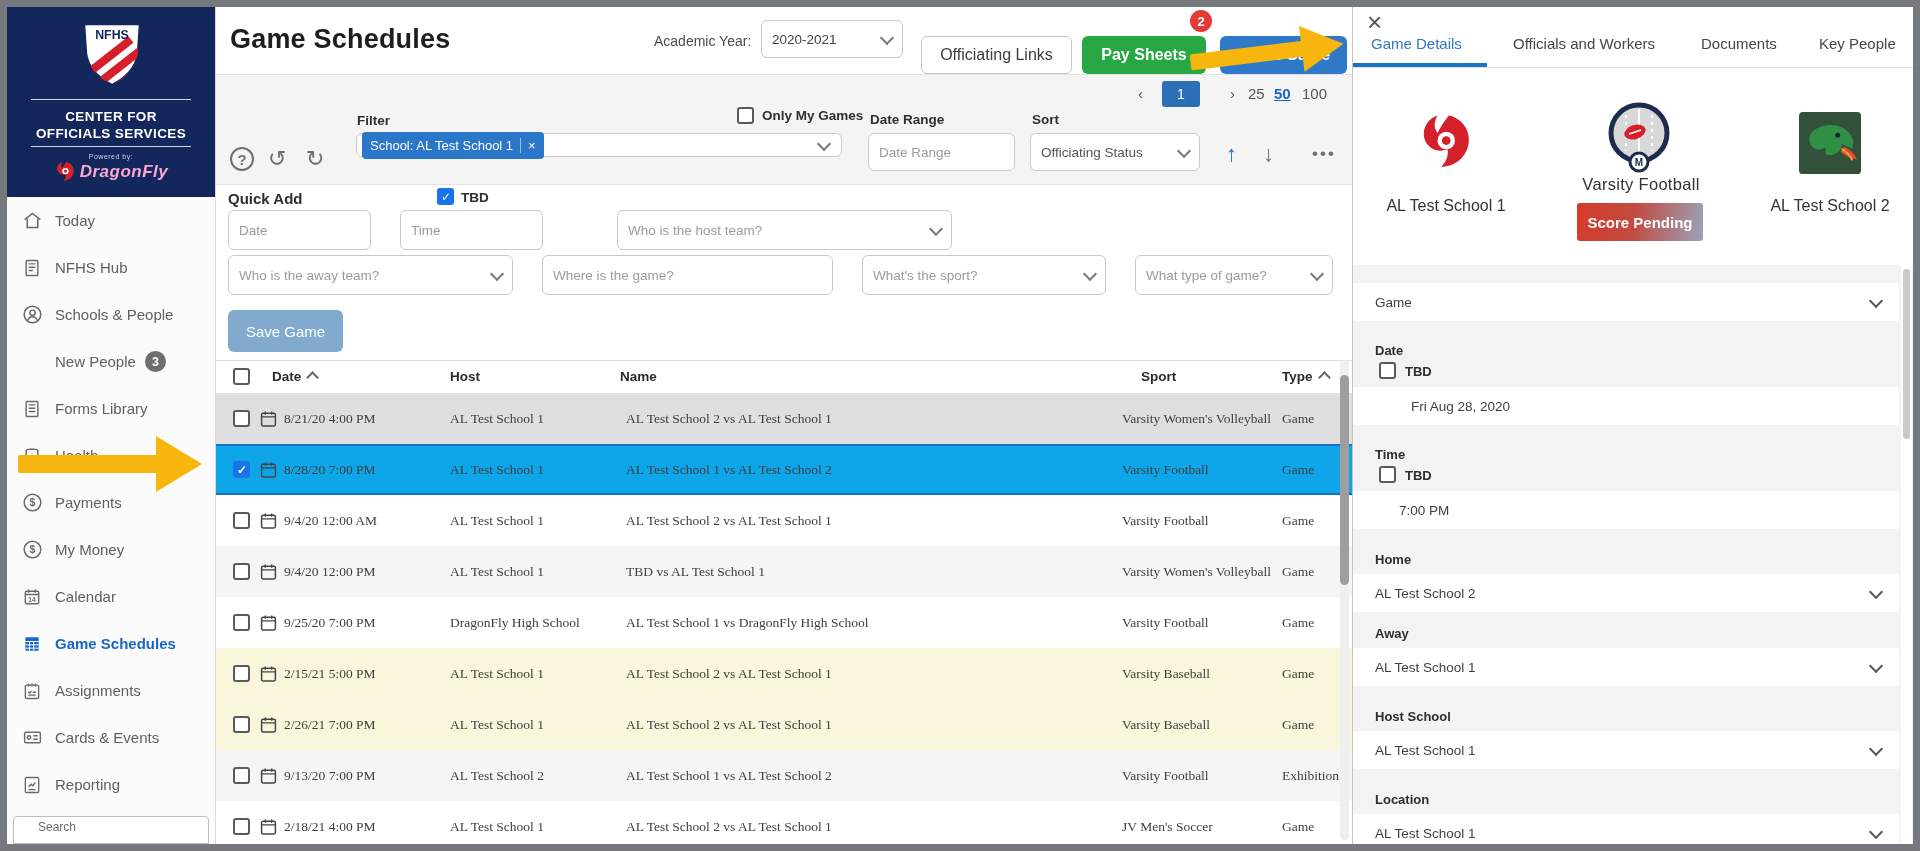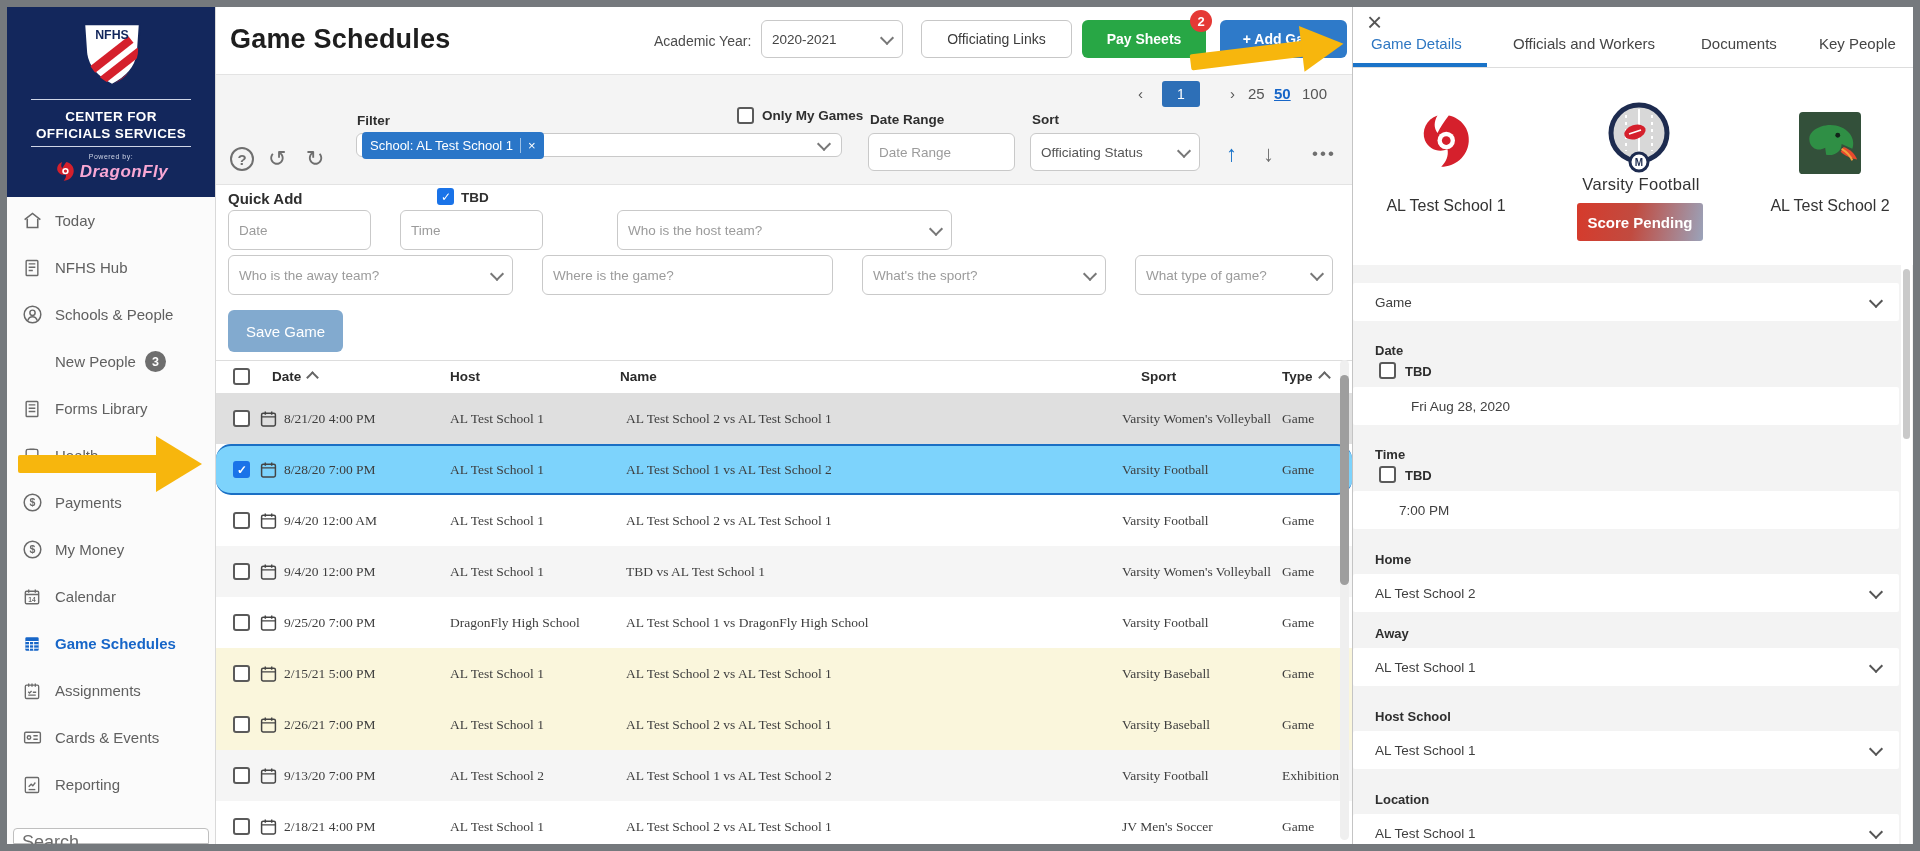--- a/index.html
+++ b/index.html
@@ -15,26 +15,26 @@
   .powered{position:absolute;left:0;right:0;top:146px;font-size:7px;color:#cdd3e4;letter-spacing:.5px;}
   .dflogo{position:absolute;left:0;right:0;top:154px;display:flex;align-items:center;justify-content:center;gap:4px;}
   .dfname{font-style:italic;font-weight:bold;font-size:17px;letter-spacing:.5px;color:#f9a8d4;}
   .nav{position:absolute;left:0;top:190px;right:0;}
   .navitem{height:47px;display:flex;align-items:center;padding-left:14px;box-sizing:border-box;cursor:pointer;}
   .navitem .ic{width:22px;height:22px;flex:0 0 22px;display:flex;align-items:center;justify-content:center;}
   .navitem .lbl{margin-left:12px;font-size:15px;color:#606060;}
   .navitem.active .lbl{color:#1766c8;font-weight:bold;}
   .navitem.child{padding-left:48px;}
   .badge-gray{margin-left:9px;min-width:21px;height:21px;border-radius:11px;background:#6e6e6e;color:#fff;font-size:12.5px;font-weight:bold;display:flex;align-items:center;justify-content:center;}
-  .side-search{position:absolute;left:6px;right:6px;bottom:0px;height:16px;background:#fff;border:1px solid #bfbfbf;border-radius:4px 4px 0 0;font-size:18px;color:#6e6e6e;display:flex;align-items:flex-start;padding:3px 0 0 8px;box-sizing:border-box;}
+  .side-search{position:absolute;left:6px;right:6px;bottom:0px;height:28px;background:#fff;border:1px solid #bfbfbf;border-radius:4px 4px 0 0;font-size:12px;color:#6e6e6e;display:flex;align-items:flex-start;padding:3px 0 0 24px;box-sizing:border-box;}
   
   .main{position:absolute;left:216px;top:7px;width:1136px;height:837px;background:#fff;}
   .mtitle{position:absolute;left:14px;top:17px;font-size:27px;font-weight:bold;color:#1e1e1e;letter-spacing:.2px;}
   .hlabel{position:absolute;font-size:14px;color:#4c4c4c;}
-  .btn{position:absolute;height:38px;border-radius:6px;box-sizing:border-box;display:flex;align-items:center;justify-content:center;font-size:14px;cursor:pointer;}
+  .btn{position:absolute;height:38px;border-radius:6px;box-sizing:border-box;display:flex;align-items:center;justify-content:center;font-size:16px;cursor:pointer;margin-top:16px;}
   .btn.white{background:#fff;border:1px solid #c7c7c7;color:#3c3c3c;}
   .btn.green{background:#28a745;color:#fff;font-weight:bold;}
   .btn.blue{background:#2e7ac9;color:#fff;font-weight:bold;}
   .notif{position:absolute;width:22px;height:22px;border-radius:50%;background:#e53935;color:#fff;font-size:13px;font-weight:bold;display:flex;align-items:center;justify-content:center;z-index:5;}
   .field{background:#fff;border:1px solid #c9c9c9;border-radius:6px;box-sizing:border-box;display:flex;align-items:center;padding:0 10px;font-size:13.5px;color:#9b9b9b;position:absolute;}
   .field .val{color:#444;}
   .chev{width:8px;height:8px;border-right:2px solid #777;border-bottom:2px solid #777;transform:rotate(45deg);margin-left:auto;margin-top:-3px;flex:0 0 8px;}
   .band{position:absolute;left:0;top:67px;width:100%;height:111px;background:#f4f4f4;border-top:1px solid #e3e3e3;border-bottom:1px solid #e3e3e3;box-sizing:border-box;}
   .pg{position:absolute;font-size:15px;color:#555;top:10px;}
   .pgbox{position:absolute;top:6px;width:38px;height:26px;background:#2d6fb7;color:#fff;border-radius:3px;display:flex;align-items:center;justify-content:center;font-size:14px;}
@@ -51,21 +51,21 @@
   
   .thead{position:absolute;left:0;top:353px;width:100%;height:33px;border-top:1px solid #ddd;background:#fff;}
   .thead .col{position:absolute;top:8px;font-size:13.5px;font-weight:bold;color:#2b2b2b;}
   .caretup{display:inline-block;width:7px;height:7px;border-right:2px solid #666;border-bottom:2px solid #666;transform:rotate(-135deg);margin-left:7px;margin-bottom:-1px;}
   .trow{position:absolute;left:0;width:100%;height:51px;box-sizing:border-box;font-family:Liberation Serif, serif;}
   .trow .cell{position:absolute;top:50%;transform:translateY(-50%);font-size:13.5px;color:#3e3e3e;line-height:1.25;}
   .trow.gray{background:#dfdfdf;}
   .trow.stripe{background:#f5f5f5;}
   .trow.white{background:#fff;}
   .trow.yellow{background:#faf6dc;}
-  .trow.selected{background:#7dd3fc;border-top:2px solid #1a6fc4;border-bottom:2px solid #1a6fc4;border-radius:15px;}
+  .trow.selected{background:#0ea5e9;border-top:2px solid #1a6fc4;border-bottom:2px solid #1a6fc4;}
   .rcb{top:17px;left:17px;}
   .calic{position:absolute;left:44px;top:50%;transform:translateY(-50%);}
   .c-date{left:68px;} .c-host{left:234px;} .c-name{left:410px;} .c-sport{left:906px;width:150px;} .c-type{left:1066px;}
   .mscroll{position:absolute;left:1124px;top:353px;width:9px;height:480px;background:#efefef;border-radius:5px;}
   .mthumb{position:absolute;left:0;top:15px;width:9px;height:210px;background:#9e9e9e;border-radius:5px;}
   
   .panel{position:absolute;left:1352px;top:7px;width:561px;height:837px;background:#fff;border-left:1px solid #c4c4c4;box-sizing:border-box;}
   .closex{position:absolute;left:14px;top:0px;font-size:26px;color:#555;cursor:pointer;}
   .ptab{position:absolute;top:28px;font-size:15px;color:#454545;cursor:pointer;white-space:nowrap;}
   .ptab.active{color:#2e77c2;}

